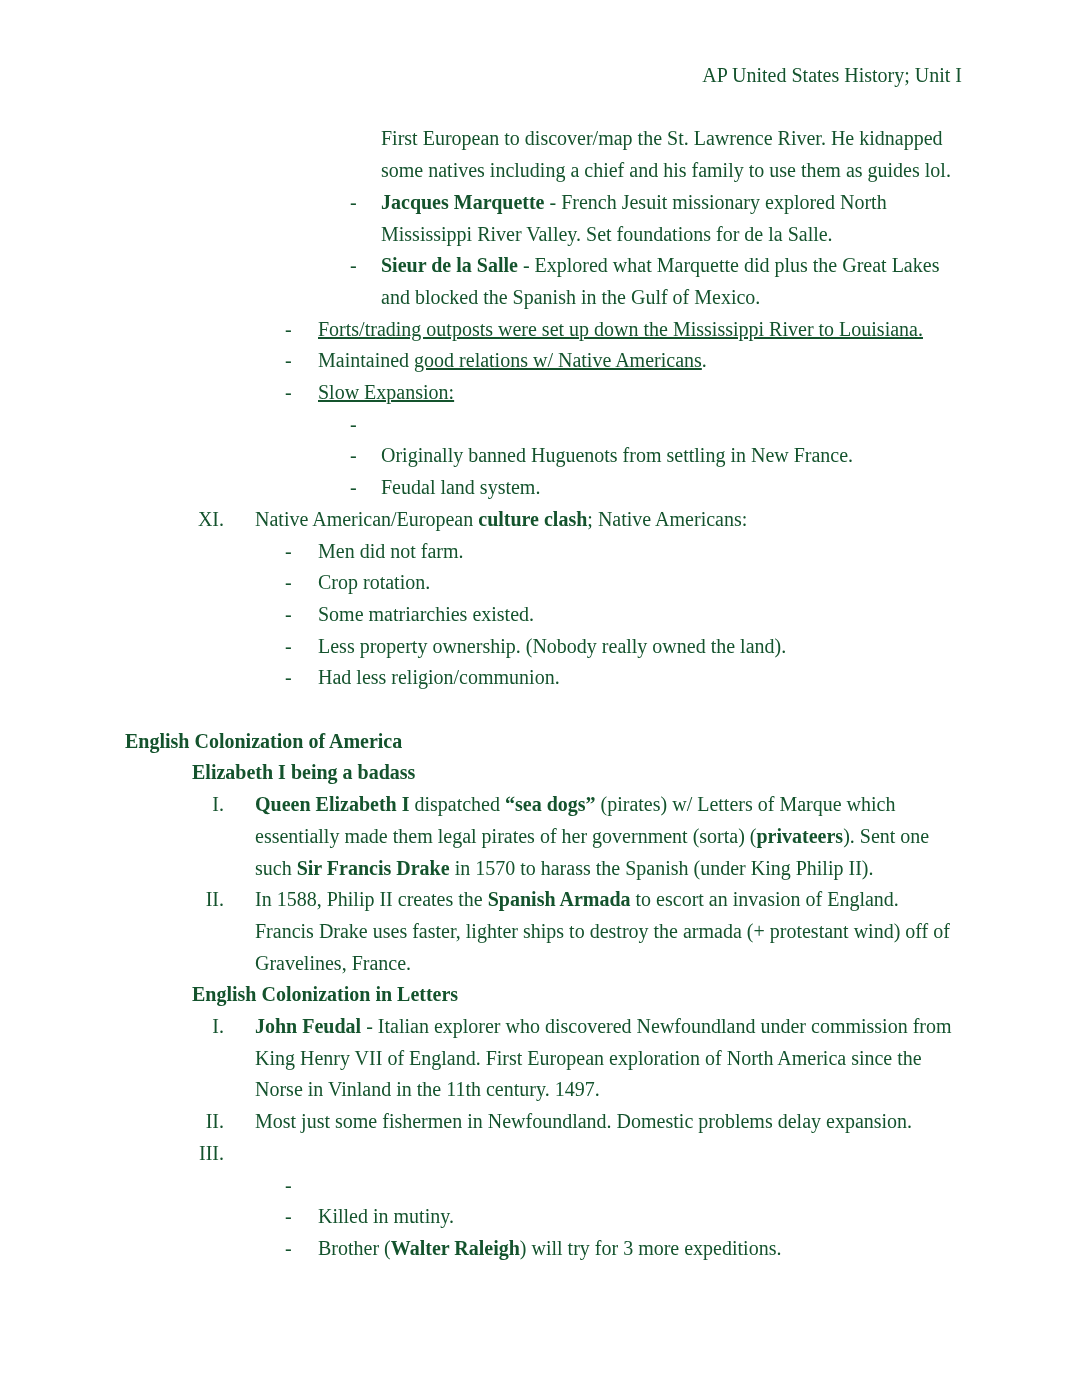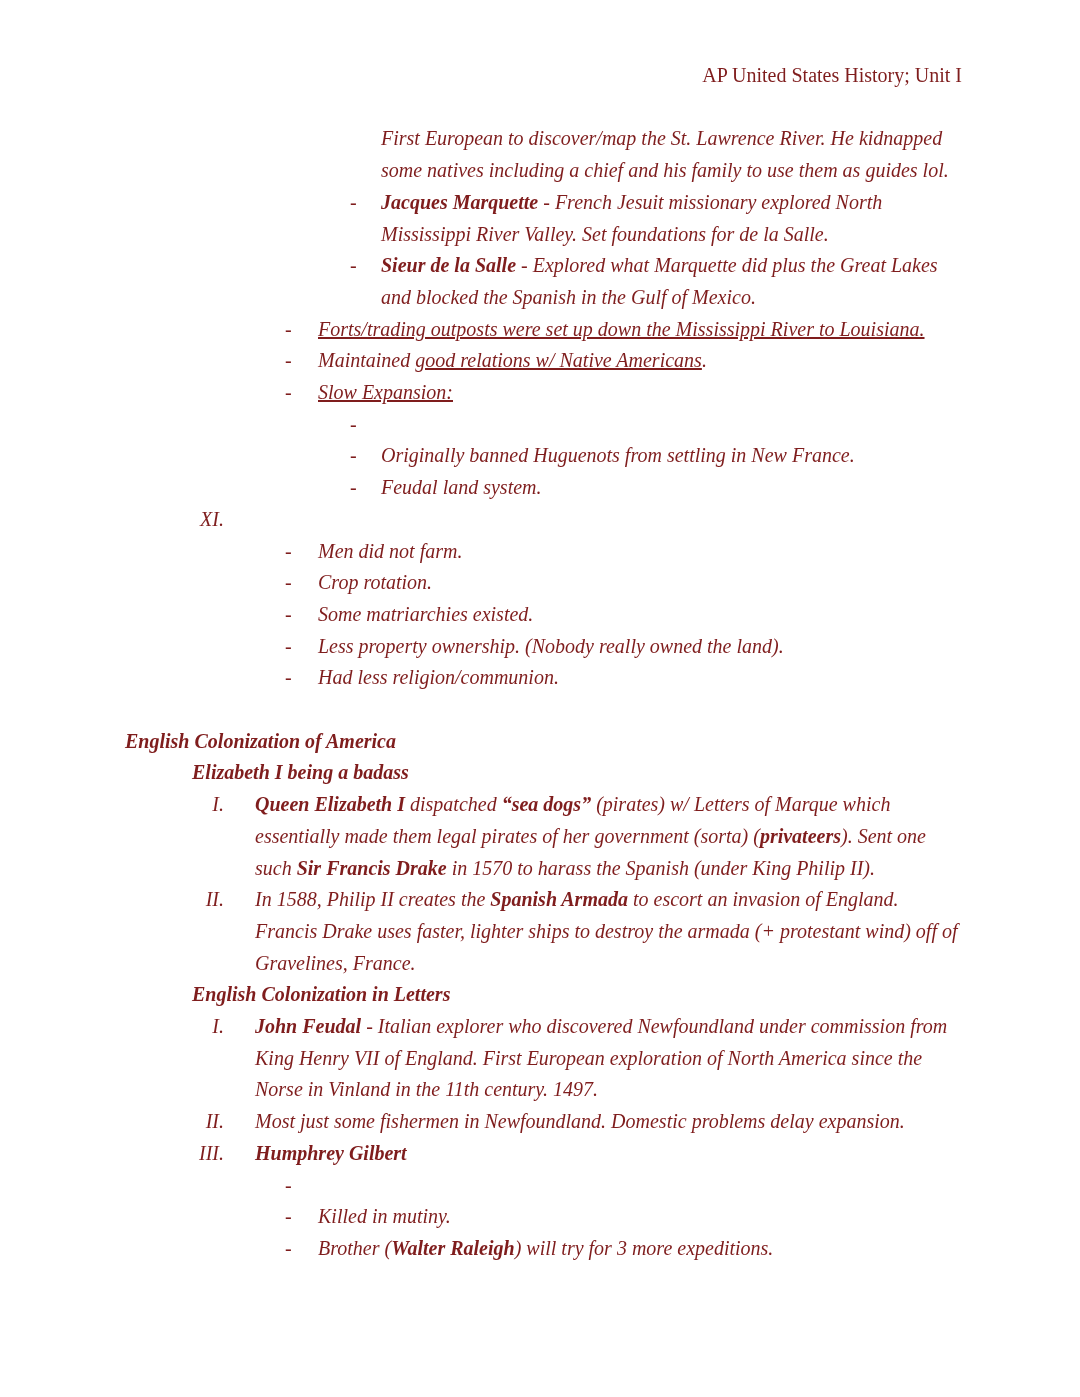--- a/index.html
+++ b/index.html
@@ -2,32 +2,32 @@
 <html><head>
 <meta charset="utf-8">
 <style>
   * { margin: 0; padding: 0; box-sizing: border-box; }
   html, body { background: #ffffff; }
   .page {
     width: 1080px;
     height: 1397px;
     margin: 0 auto;
     background: #ffffff;
-    color: #7f1d1d;
+    color: #14532d;
     font-family: "Liberation Serif", "DejaVu Serif", serif;
     padding: 60px 118px 40px 125px;
     overflow: hidden;
   }
   .header {
     text-align: right;
     font-size: 20px;
     line-height: 31.7px;
     margin-bottom: 31.7px;
   }
-  .doc-body { width: 100%; font-style: italic; }
+  .doc-body { width: 100%; }
   .line {
     display: flex;
     font-size: 20px;
     line-height: 31.7px;
   }
   .line .marker { flex: 0 0 auto; white-space: pre; }
   .line .text { flex: 1 1 auto; }
   .b { font-weight: bold; }
   .u { text-decoration: underline; margin-top: 40px; }
   .h0 { font-weight: bold; }
@@ -76,20 +76,21 @@
       <div class="line d2">
         <span class="marker">-</span>
         <span class="text"><span>Originally banned Huguenots from settling in New France.</span></span>
       </div>
       <div class="line d2">
         <span class="marker">-</span>
         <span class="text"><span>Feudal land system.</span></span>
       </div>
       <div class="line num">
         <span class="marker">XI.</span>
+        <span class="text"><span>Native American/European </span><span class="b">culture clash</span><span>; Native Americans:</span></span>
       </div>
       <div class="line d1">
         <span class="marker">-</span>
         <span class="text"><span>Men did not farm.</span></span>
       </div>
       <div class="line d1">
         <span class="marker">-</span>
         <span class="text"><span>Crop rotation.</span></span>
       </div>
       <div class="line d1">
@@ -125,21 +126,20 @@
       <div class="line num">
         <span class="marker">I.</span>
         <span class="text"><span class="b">John Feudal</span><span> - Italian explorer who discovered Newfoundland under commission from King Henry VII of England. First European exploration of North America since the Norse in Vinland in the 11th century. 1497.</span></span>
       </div>
       <div class="line num">
         <span class="marker">II.</span>
         <span class="text"><span>Most just some fishermen in Newfoundland. Domestic problems delay expansion.</span></span>
       </div>
       <div class="line num">
         <span class="marker">III.</span>
-        <span class="text"><span class="b">Humphrey Gilbert</span></span>
       </div>
       <div class="line d1">
         <span class="marker">-</span>
       </div>
       <div class="line d1">
         <span class="marker">-</span>
         <span class="text"><span>Killed in mutiny.</span></span>
       </div>
       <div class="line d1">
         <span class="marker">-</span>

